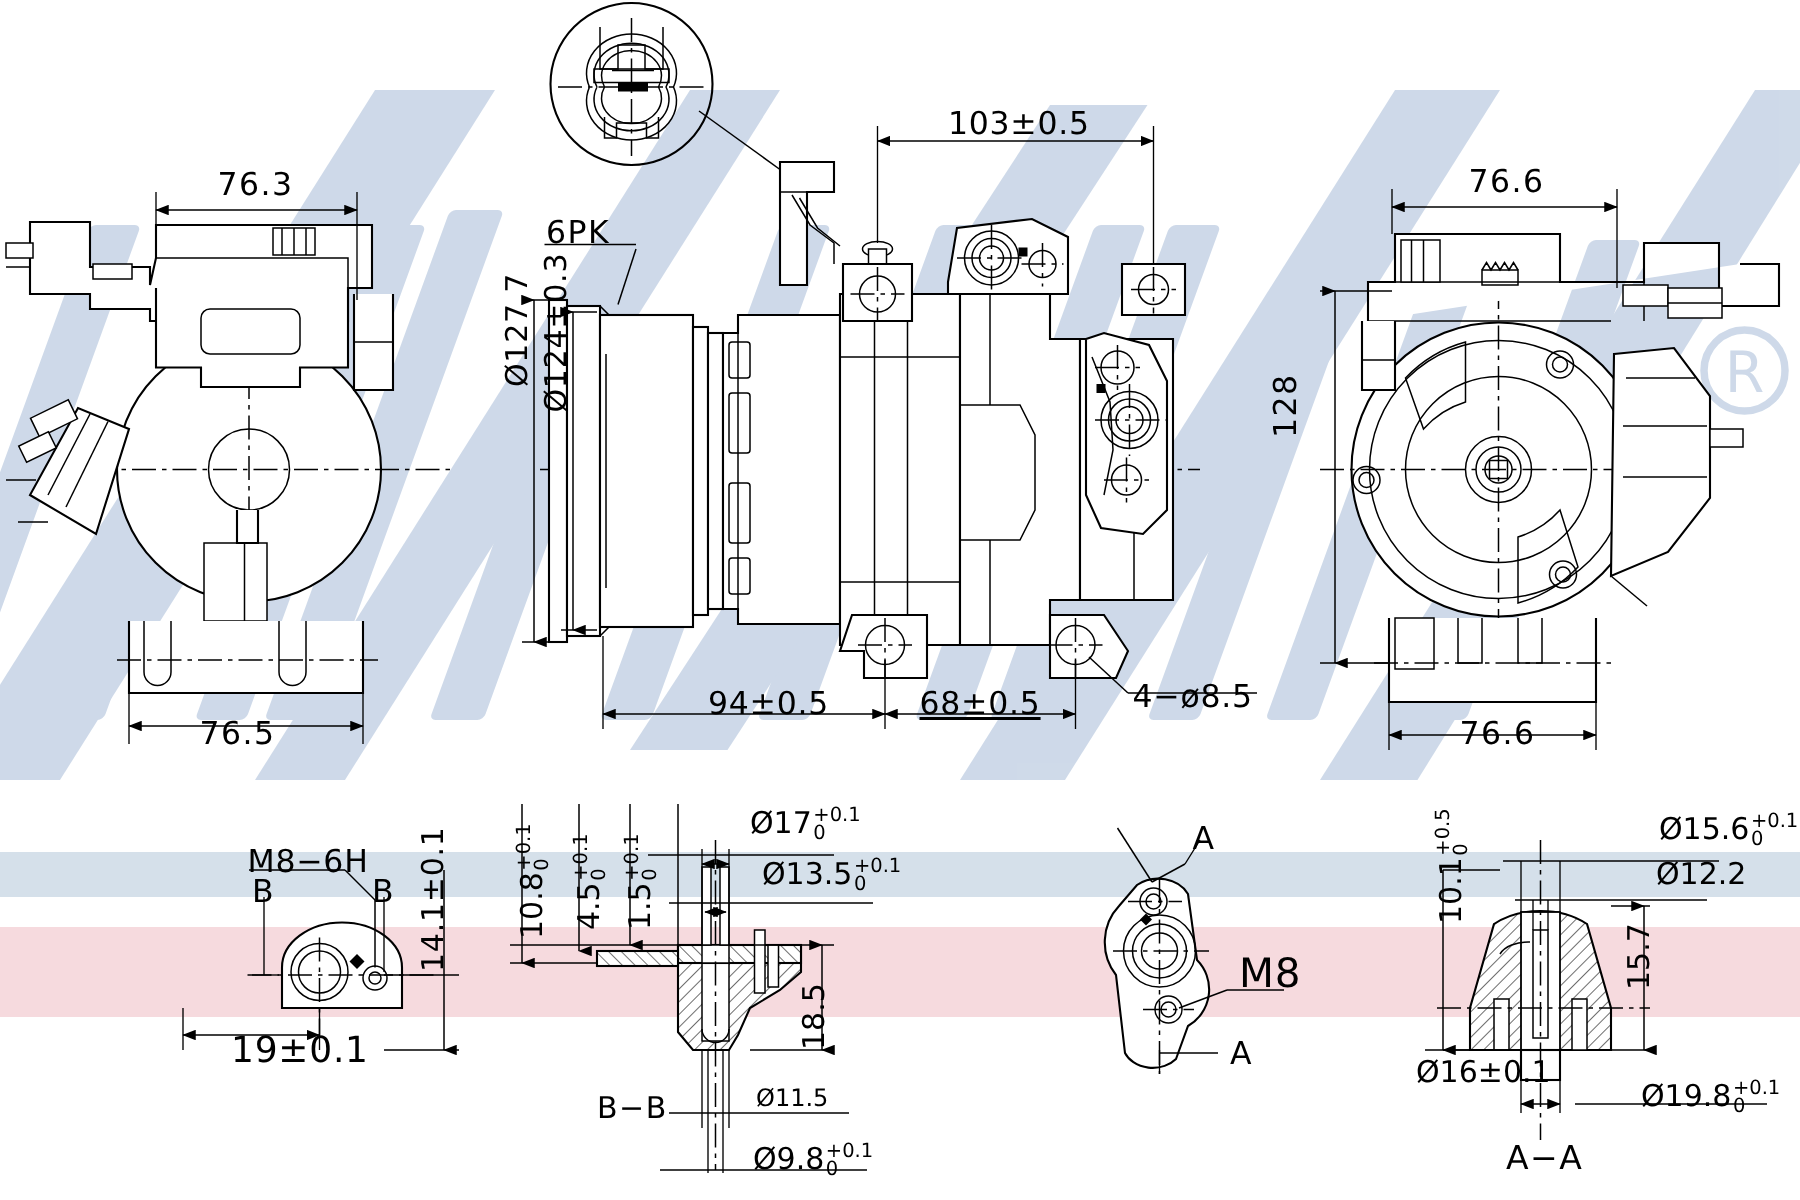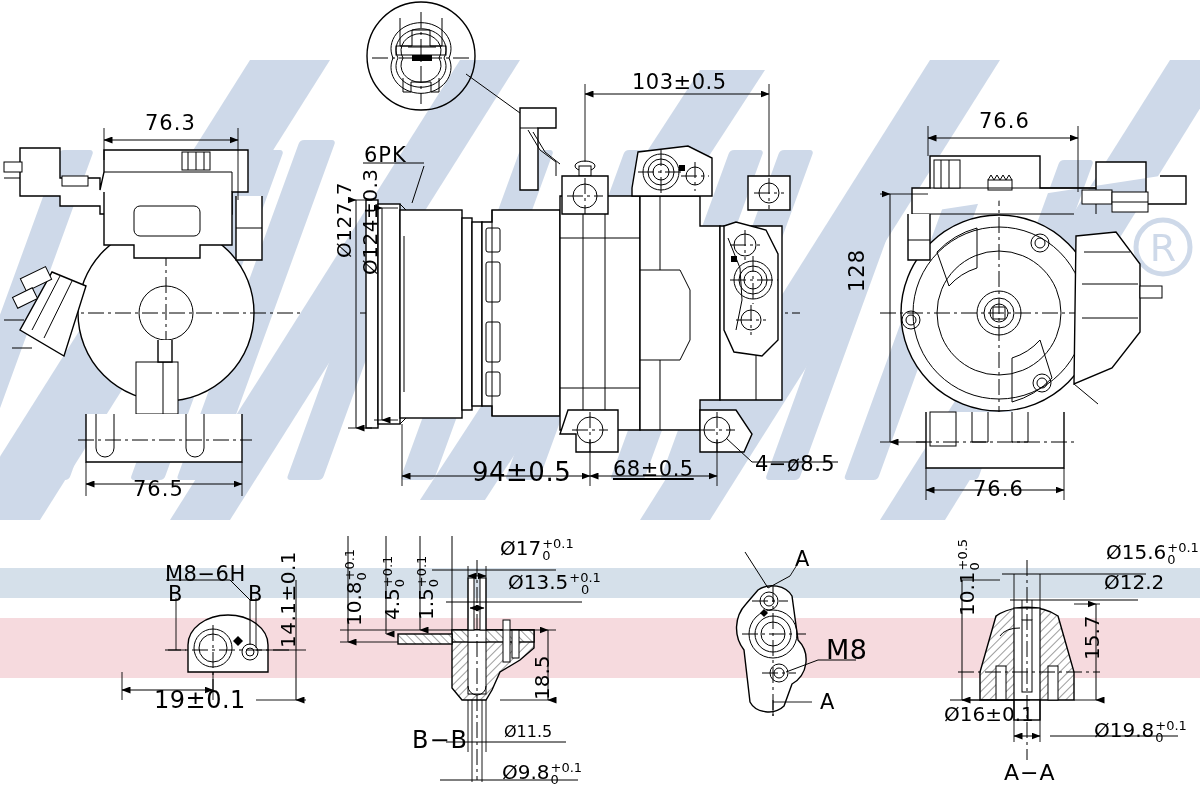--- a/index.html
+++ b/index.html
@@ -471,21 +471,21 @@
     </g>
   </svg>
 
   <div class="lbl" style="left:145px;top:111px;font-size:21px;letter-spacing:1px;">76.3</div>
   <div class="lbl" style="left:133px;top:477px;font-size:21px;letter-spacing:1px;">76.5</div>
 
   <div class="lbl" style="left:364px;top:143px;font-size:21px;letter-spacing:1px;">6PK</div>
   <div class="lbl" style="left:332px;top:258px;font-size:20px;transform:rotate(-90deg);transform-origin:left top;letter-spacing:0.5px;">Ø127.7</div>
   <div class="lbl" style="left:358px;top:275px;font-size:20px;transform:rotate(-90deg);transform-origin:left top;letter-spacing:0.5px;">Ø124±0.3</div>
   <div class="lbl" style="left:632px;top:70px;font-size:21px;letter-spacing:0.5px;">103±0.5</div>
-  <div class="lbl" style="left:472px;top:457px;font-size:26px;letter-spacing:0.5px;text-align:center;">94±0.5</div>
+  <div class="lbl" style="left:472px;top:457px;font-size:21px;letter-spacing:0.5px;text-align:center;">94±0.5</div>
   <div class="lbl" style="left:613px;top:457px;font-size:21px;letter-spacing:0.5px;text-decoration:underline;">68±0.5</div>
   <div class="lbl" style="left:755px;top:452px;font-size:21px;letter-spacing:0.5px;">4−ø8.5</div>
 
   <div class="lbl" style="left:979px;top:109px;font-size:21px;letter-spacing:1px;">76.6</div>
   <div class="lbl" style="left:845px;top:292px;font-size:21px;transform:rotate(-90deg);transform-origin:left top;letter-spacing:1px;">128</div>
   <div class="lbl" style="left:973px;top:477px;font-size:21px;letter-spacing:1px;">76.6</div>
 
   <div class="lbl" style="left:165px;top:562px;font-size:21px;letter-spacing:0.5px;">M8−6H</div>
   <div class="lbl" style="left:168px;top:582px;font-size:21px;">B</div>
   <div class="lbl" style="left:248px;top:582px;font-size:21px;">B</div>
@@ -509,35 +509,35 @@
       <span style="display:block">+0.1</span>
       <span style="display:block">0</span>
     </span>
   </div>
   <div class="lbl" style="left:500px;top:536px;font-size:20px;">
     <span>Ø17</span><span style="display:inline-block;vertical-align:middle;line-height:0.88;font-size:13px;margin-left:1px;">
       <span style="display:block">+0.1</span>
       <span style="display:block">0</span>
     </span>
   </div>
-  <div class="lbl" style="left:508px;top:570px;font-size:20px;text-align:center;">
+  <div class="lbl" style="left:508px;top:570px;font-size:20px;">
     <span>Ø13.5</span><span style="display:inline-block;vertical-align:middle;line-height:0.88;font-size:13px;margin-left:1px;">
       <span style="display:block">+0.1</span>
       <span style="display:block">0</span>
     </span>
   </div>
   <div class="lbl" style="left:530px;top:700px;font-size:20px;transform:rotate(-90deg);transform-origin:left top;">18.5</div>
   <div class="lbl" style="left:504px;top:722px;font-size:16px;">Ø11.5</div>
   <div class="lbl" style="left:502px;top:760px;font-size:20px;">
     <span>Ø9.8</span><span style="display:inline-block;vertical-align:middle;line-height:0.88;font-size:13px;margin-left:1px;">
       <span style="display:block">+0.1</span>
       <span style="display:block">0</span>
     </span>
   </div>
-  <div class="lbl" style="left:412px;top:726px;font-size:24px;letter-spacing:1px;">B−B</div>
+  <div class="lbl" style="left:398px;top:726px;font-size:20px;letter-spacing:1px;">B−B</div>
 
   <div class="lbl" style="left:795px;top:547px;font-size:21px;">A</div>
   <div class="lbl" style="left:820px;top:690px;font-size:21px;">A</div>
   <div class="lbl" style="left:826px;top:634px;font-size:27px;letter-spacing:0.5px;">M8</div>
 
   <div class="lbl" style="left:955px;top:616px;transform:rotate(-90deg);transform-origin:left top;font-size:20px;">
     <span>10.1</span><span style="display:inline-block;vertical-align:middle;line-height:0.88;font-size:13px;margin-left:1px;">
       <span style="display:block">+0.5</span>
       <span style="display:block">0</span>
     </span>

